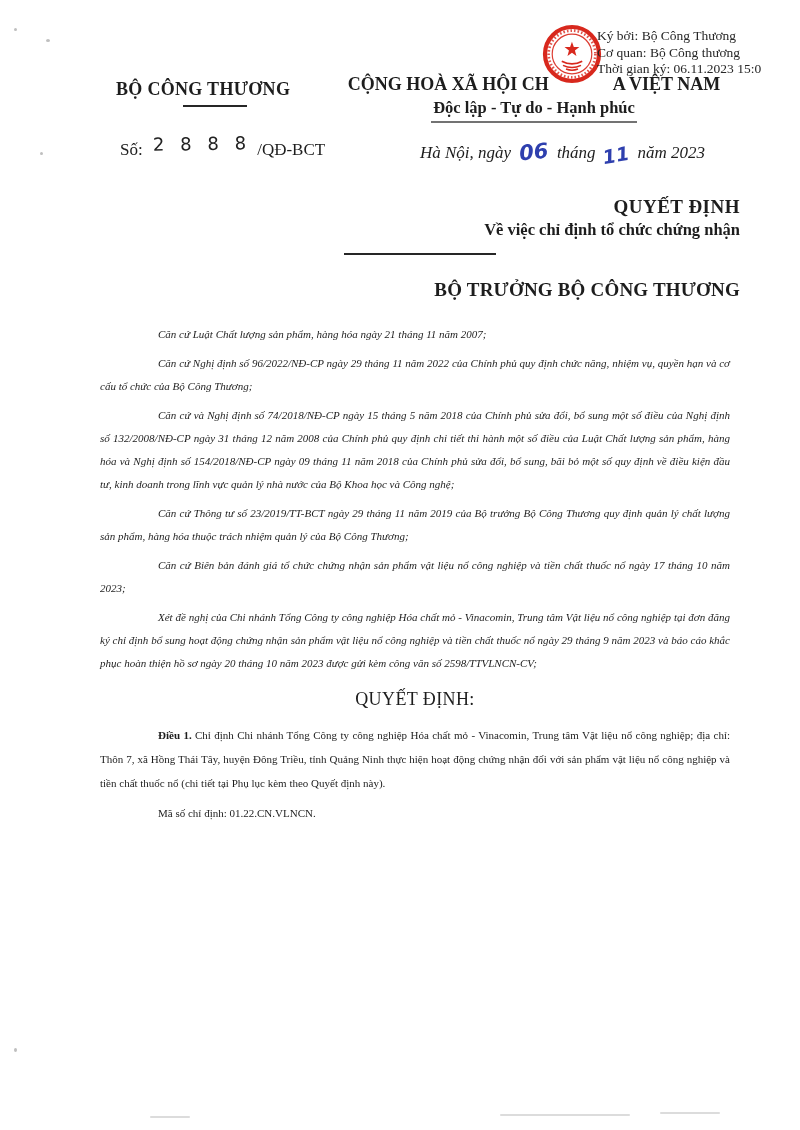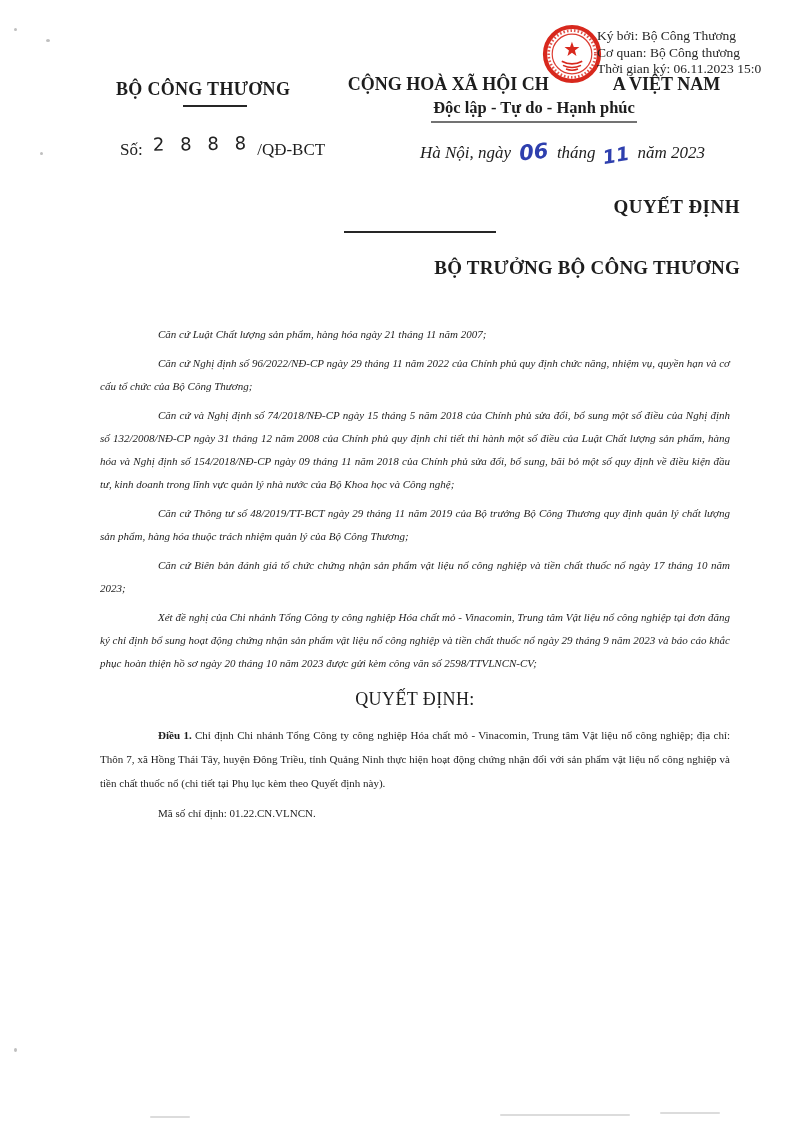--- a/index.html
+++ b/index.html
@@ -122,29 +122,30 @@
   <div class="date-line">
     <span>Hà Nội, ngày</span>
     <span class="ink ink-day">06</span>
     <span>tháng</span>
     <span class="ink ink-month">11</span>
     <span>năm 2023</span>
   </div>
 
   <div class="doc-title-block">
     <div class="doc-title">QUYẾT ĐỊNH</div>
+    <div class="doc-subtitle">Về việc chỉ định tổ chức chứng nhận</div>
     <div class="title-rule"></div>
     <div class="issuer">BỘ TRƯỞNG BỘ CÔNG THƯƠNG</div>
   </div>
 
   <div class="content">
     <p class="it">Căn cứ Luật Chất lượng sản phẩm, hàng hóa ngày 21 tháng 11 năm 2007;</p>
     <p class="it">Căn cứ Nghị định số 96/2022/NĐ-CP ngày 29 tháng 11 năm 2022 của Chính phủ quy định chức năng, nhiệm vụ, quyền hạn và cơ cấu tổ chức của Bộ Công Thương;</p>
     <p class="it">Căn cứ và Nghị định số 74/2018/NĐ-CP ngày 15 tháng 5 năm 2018 của Chính phủ sửa đổi, bổ sung một số điều của Nghị định số 132/2008/NĐ-CP ngày 31 tháng 12 năm 2008 của Chính phủ quy định chi tiết thi hành một số điều của Luật Chất lượng sản phẩm, hàng hóa và Nghị định số 154/2018/NĐ-CP ngày 09 tháng 11 năm 2018 của Chính phủ sửa đổi, bổ sung, bãi bỏ một số quy định về điều kiện đầu tư, kinh doanh trong lĩnh vực quản lý nhà nước của Bộ Khoa học và Công nghệ;</p>
-    <p class="it">Căn cứ Thông tư số 48/2019/TT-BCT ngày 29 tháng 11 năm 2019 của Bộ trưởng Bộ Công Thương quy định quản lý chất lượng sản phẩm, hàng hóa thuộc trách nhiệm quản lý của Bộ Công Thương;</p>
+    <p class="it">Căn cứ Thông tư số 23/2019/TT-BCT ngày 29 tháng 11 năm 2019 của Bộ trưởng Bộ Công Thương quy định quản lý chất lượng sản phẩm, hàng hóa thuộc trách nhiệm quản lý của Bộ Công Thương;</p>
     <p class="it">Căn cứ Biên bản đánh giá tổ chức chứng nhận sản phẩm vật liệu nổ công nghiệp và tiền chất thuốc nổ ngày 17 tháng 10 năm 2023;</p>
     <p class="it">Xét đề nghị của Chi nhánh Tổng Công ty công nghiệp Hóa chất mỏ - Vinacomin, Trung tâm Vật liệu nổ công nghiệp tại đơn đăng ký chỉ định bổ sung hoạt động chứng nhận sản phẩm vật liệu nổ công nghiệp và tiền chất thuốc nổ ngày 29 tháng 9 năm 2023 và báo cáo khắc phục hoàn thiện hồ sơ ngày 20 tháng 10 năm 2023 được gửi kèm công văn số 2598/TTVLNCN-CV;</p>
 
     <div class="decision-heading">QUYẾT ĐỊNH:</div>
 
     <div class="art">
       <p>
         <span class="b">Điều 1.</span><span> Chỉ định Chi nhánh Tổng Công ty công nghiệp Hóa chất mỏ - Vinacomin, Trung tâm Vật liệu nổ công nghiệp; địa chỉ: Thôn 7, xã Hồng Thái Tây, huyện Đông Triều, tỉnh Quảng Ninh thực hiện hoạt động chứng nhận đối với sản phẩm vật liệu nổ công nghiệp và tiền chất thuốc nổ (chi tiết tại Phụ lục kèm theo Quyết định này).</span>
       </p>
       <p class="code-line">Mã số chỉ định: 01.22.CN.VLNCN.</p>

